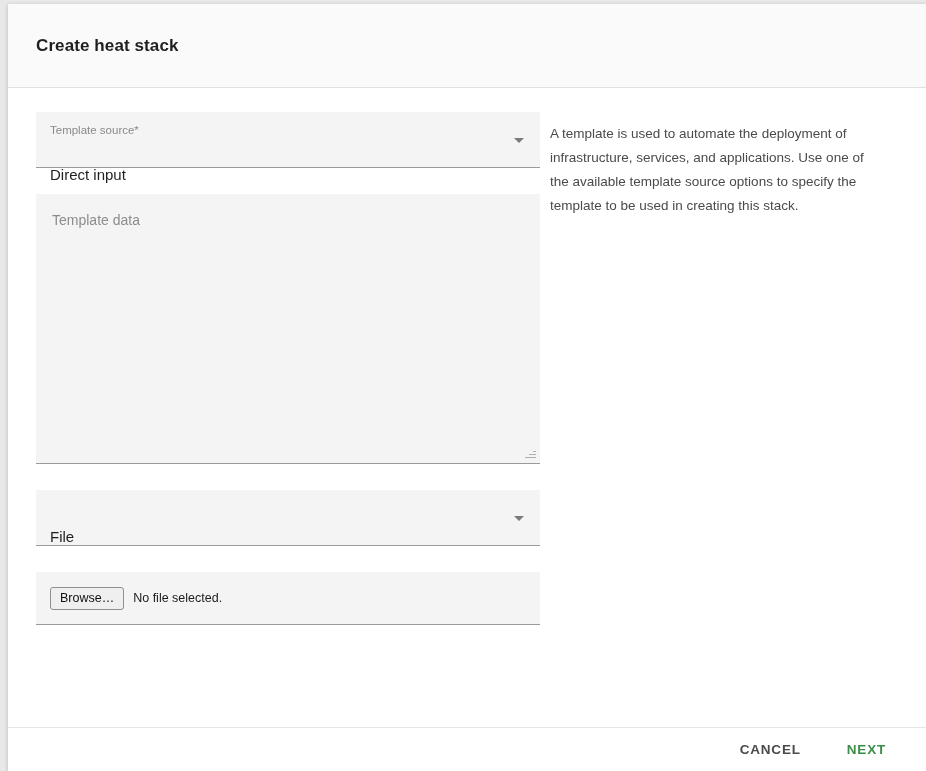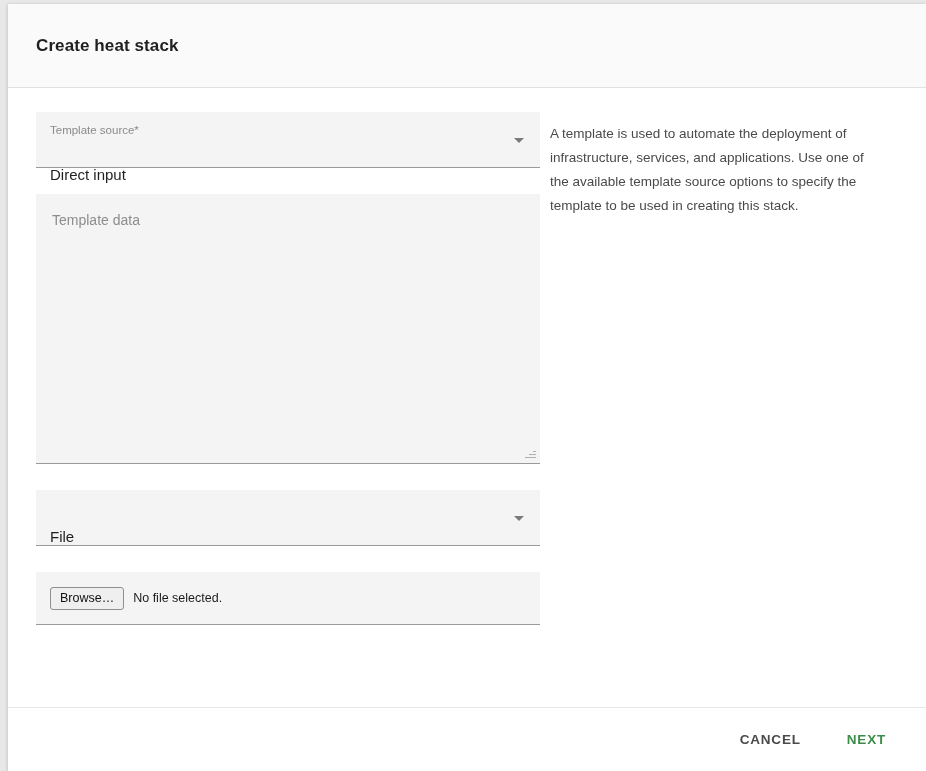--- a/index.html
+++ b/index.html
@@ -145,21 +145,21 @@
     font-size: 12.5px;
     color: #1b1b1b;
     margin-left: 9px;
   }
 
   .modal-footer {
     position: absolute;
     left: 0;
     right: 0;
     bottom: 0;
-    height: 64px;
+    height: 44px;
     border-top: 1px solid #e6e6e6;
     display: flex;
     align-items: center;
     justify-content: flex-end;
     padding-right: 28px;
     box-sizing: border-box;
   }
   .btn-text {
     background: none;
     border: none;

